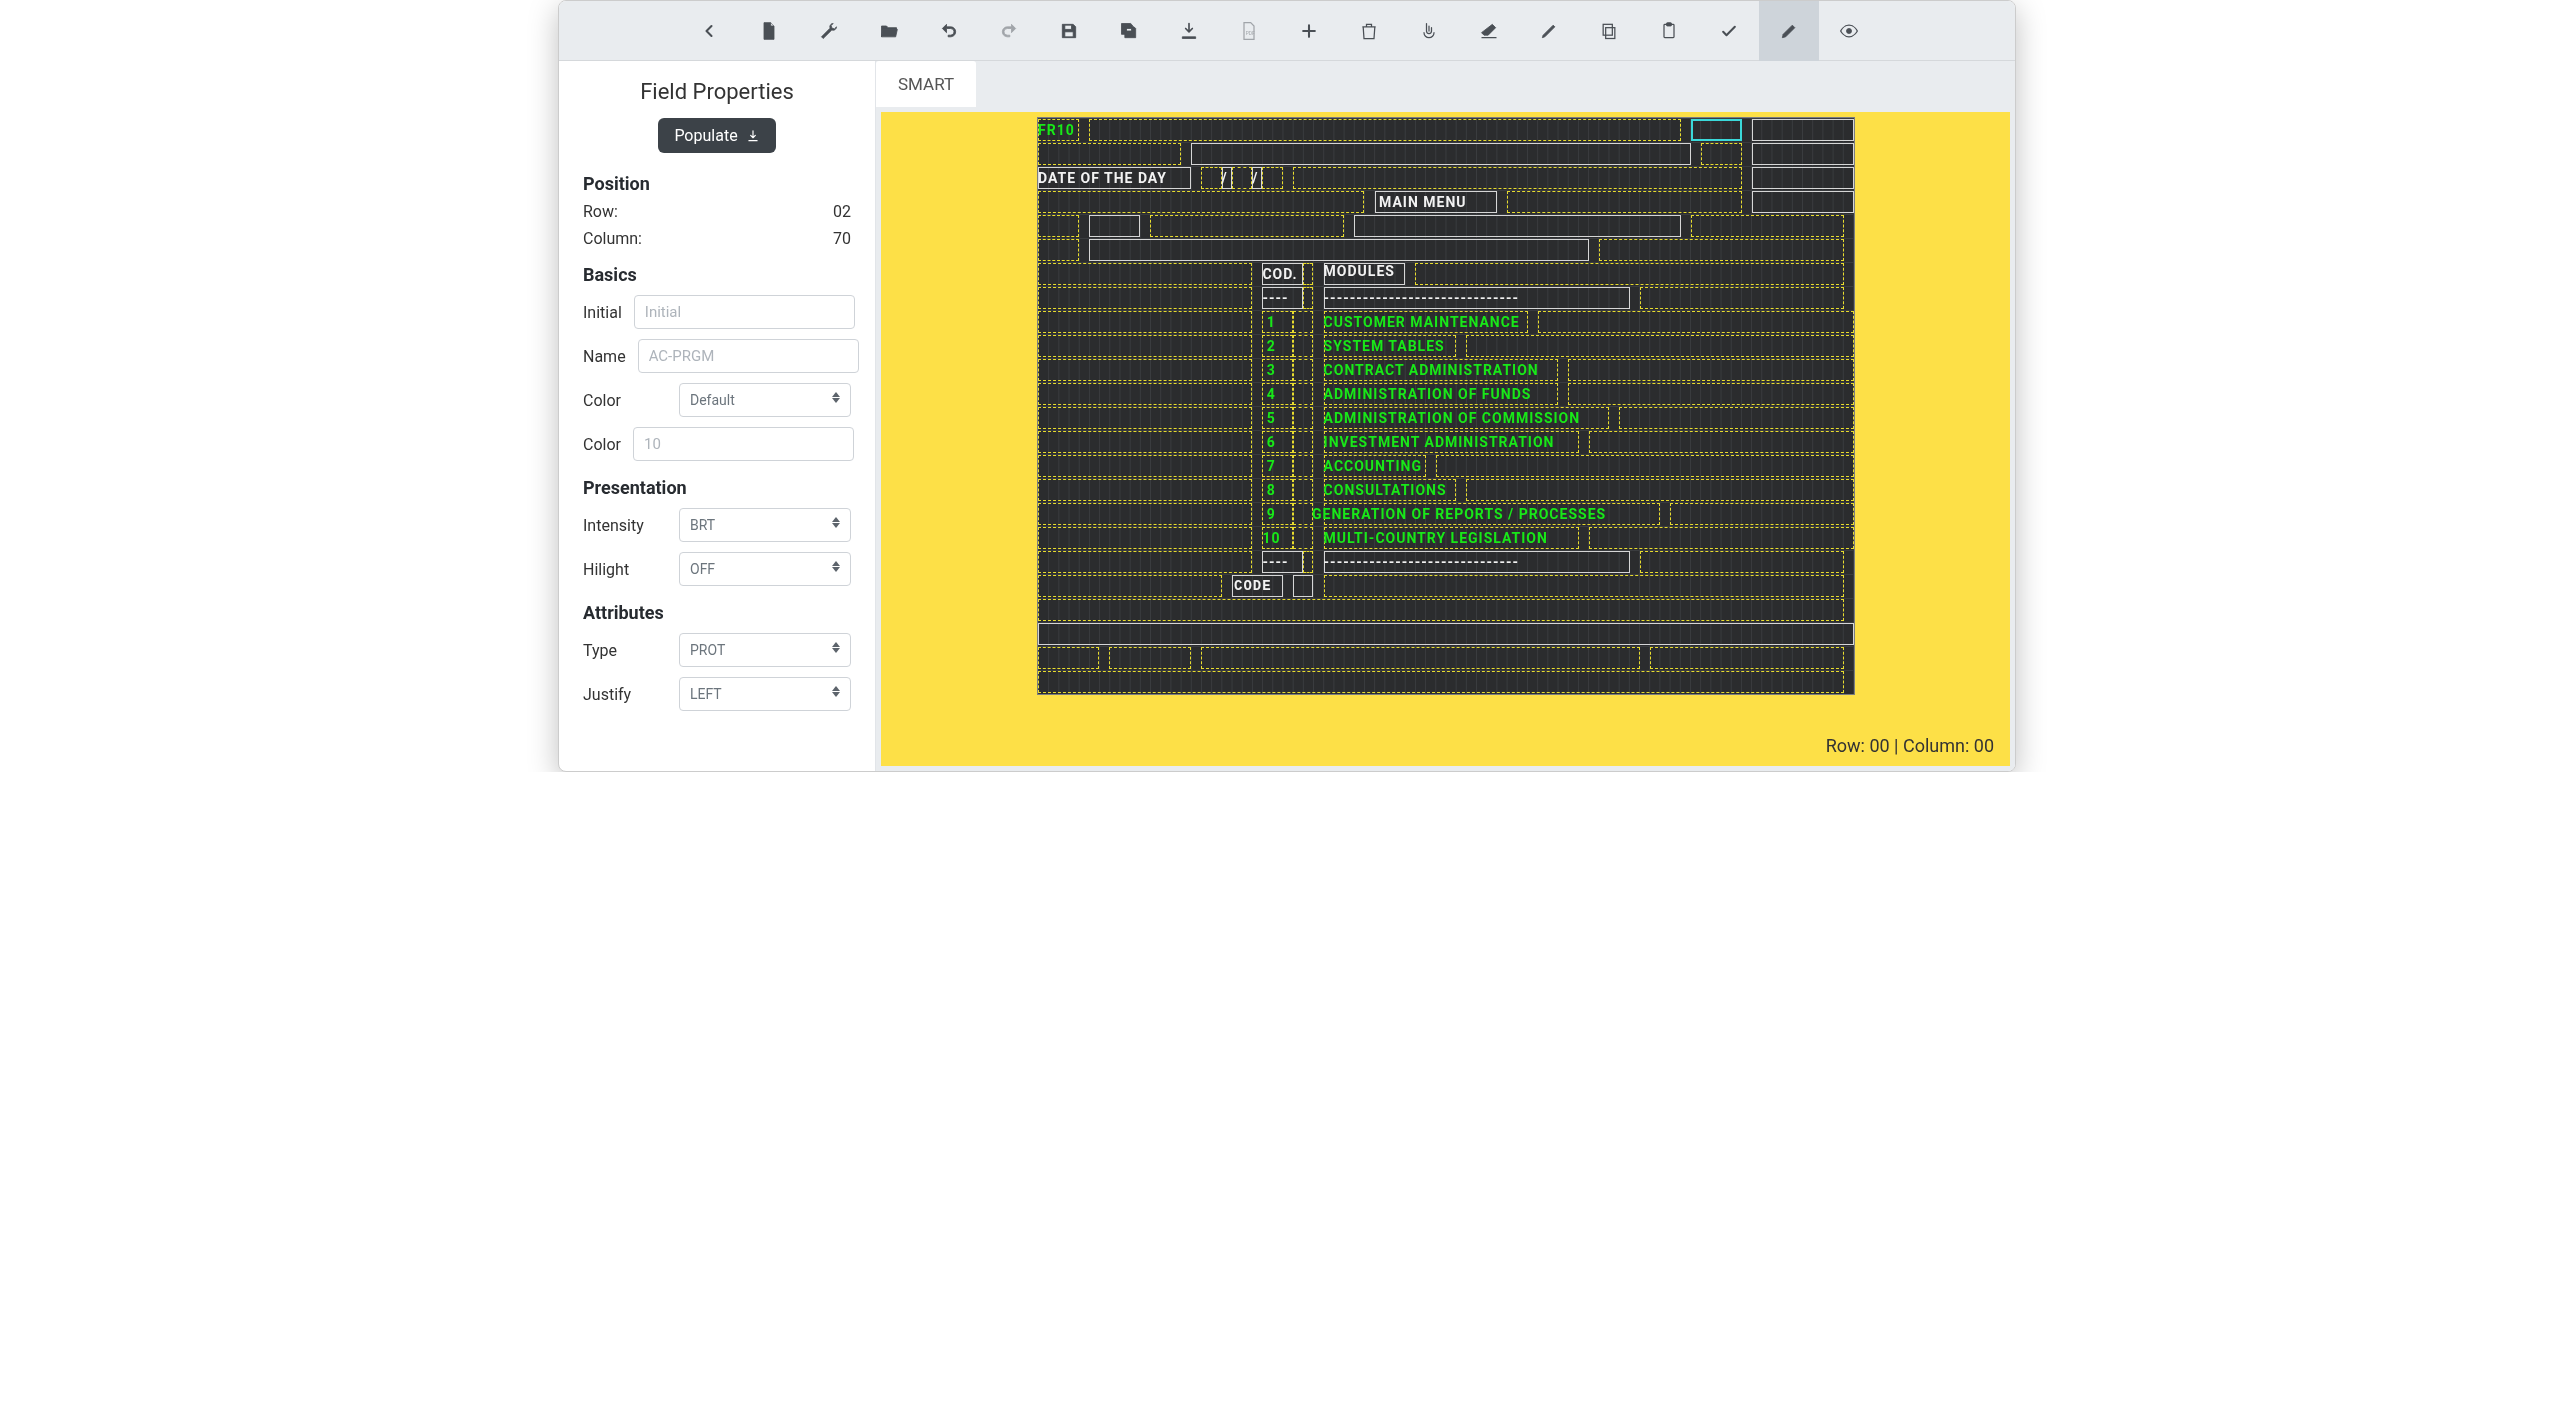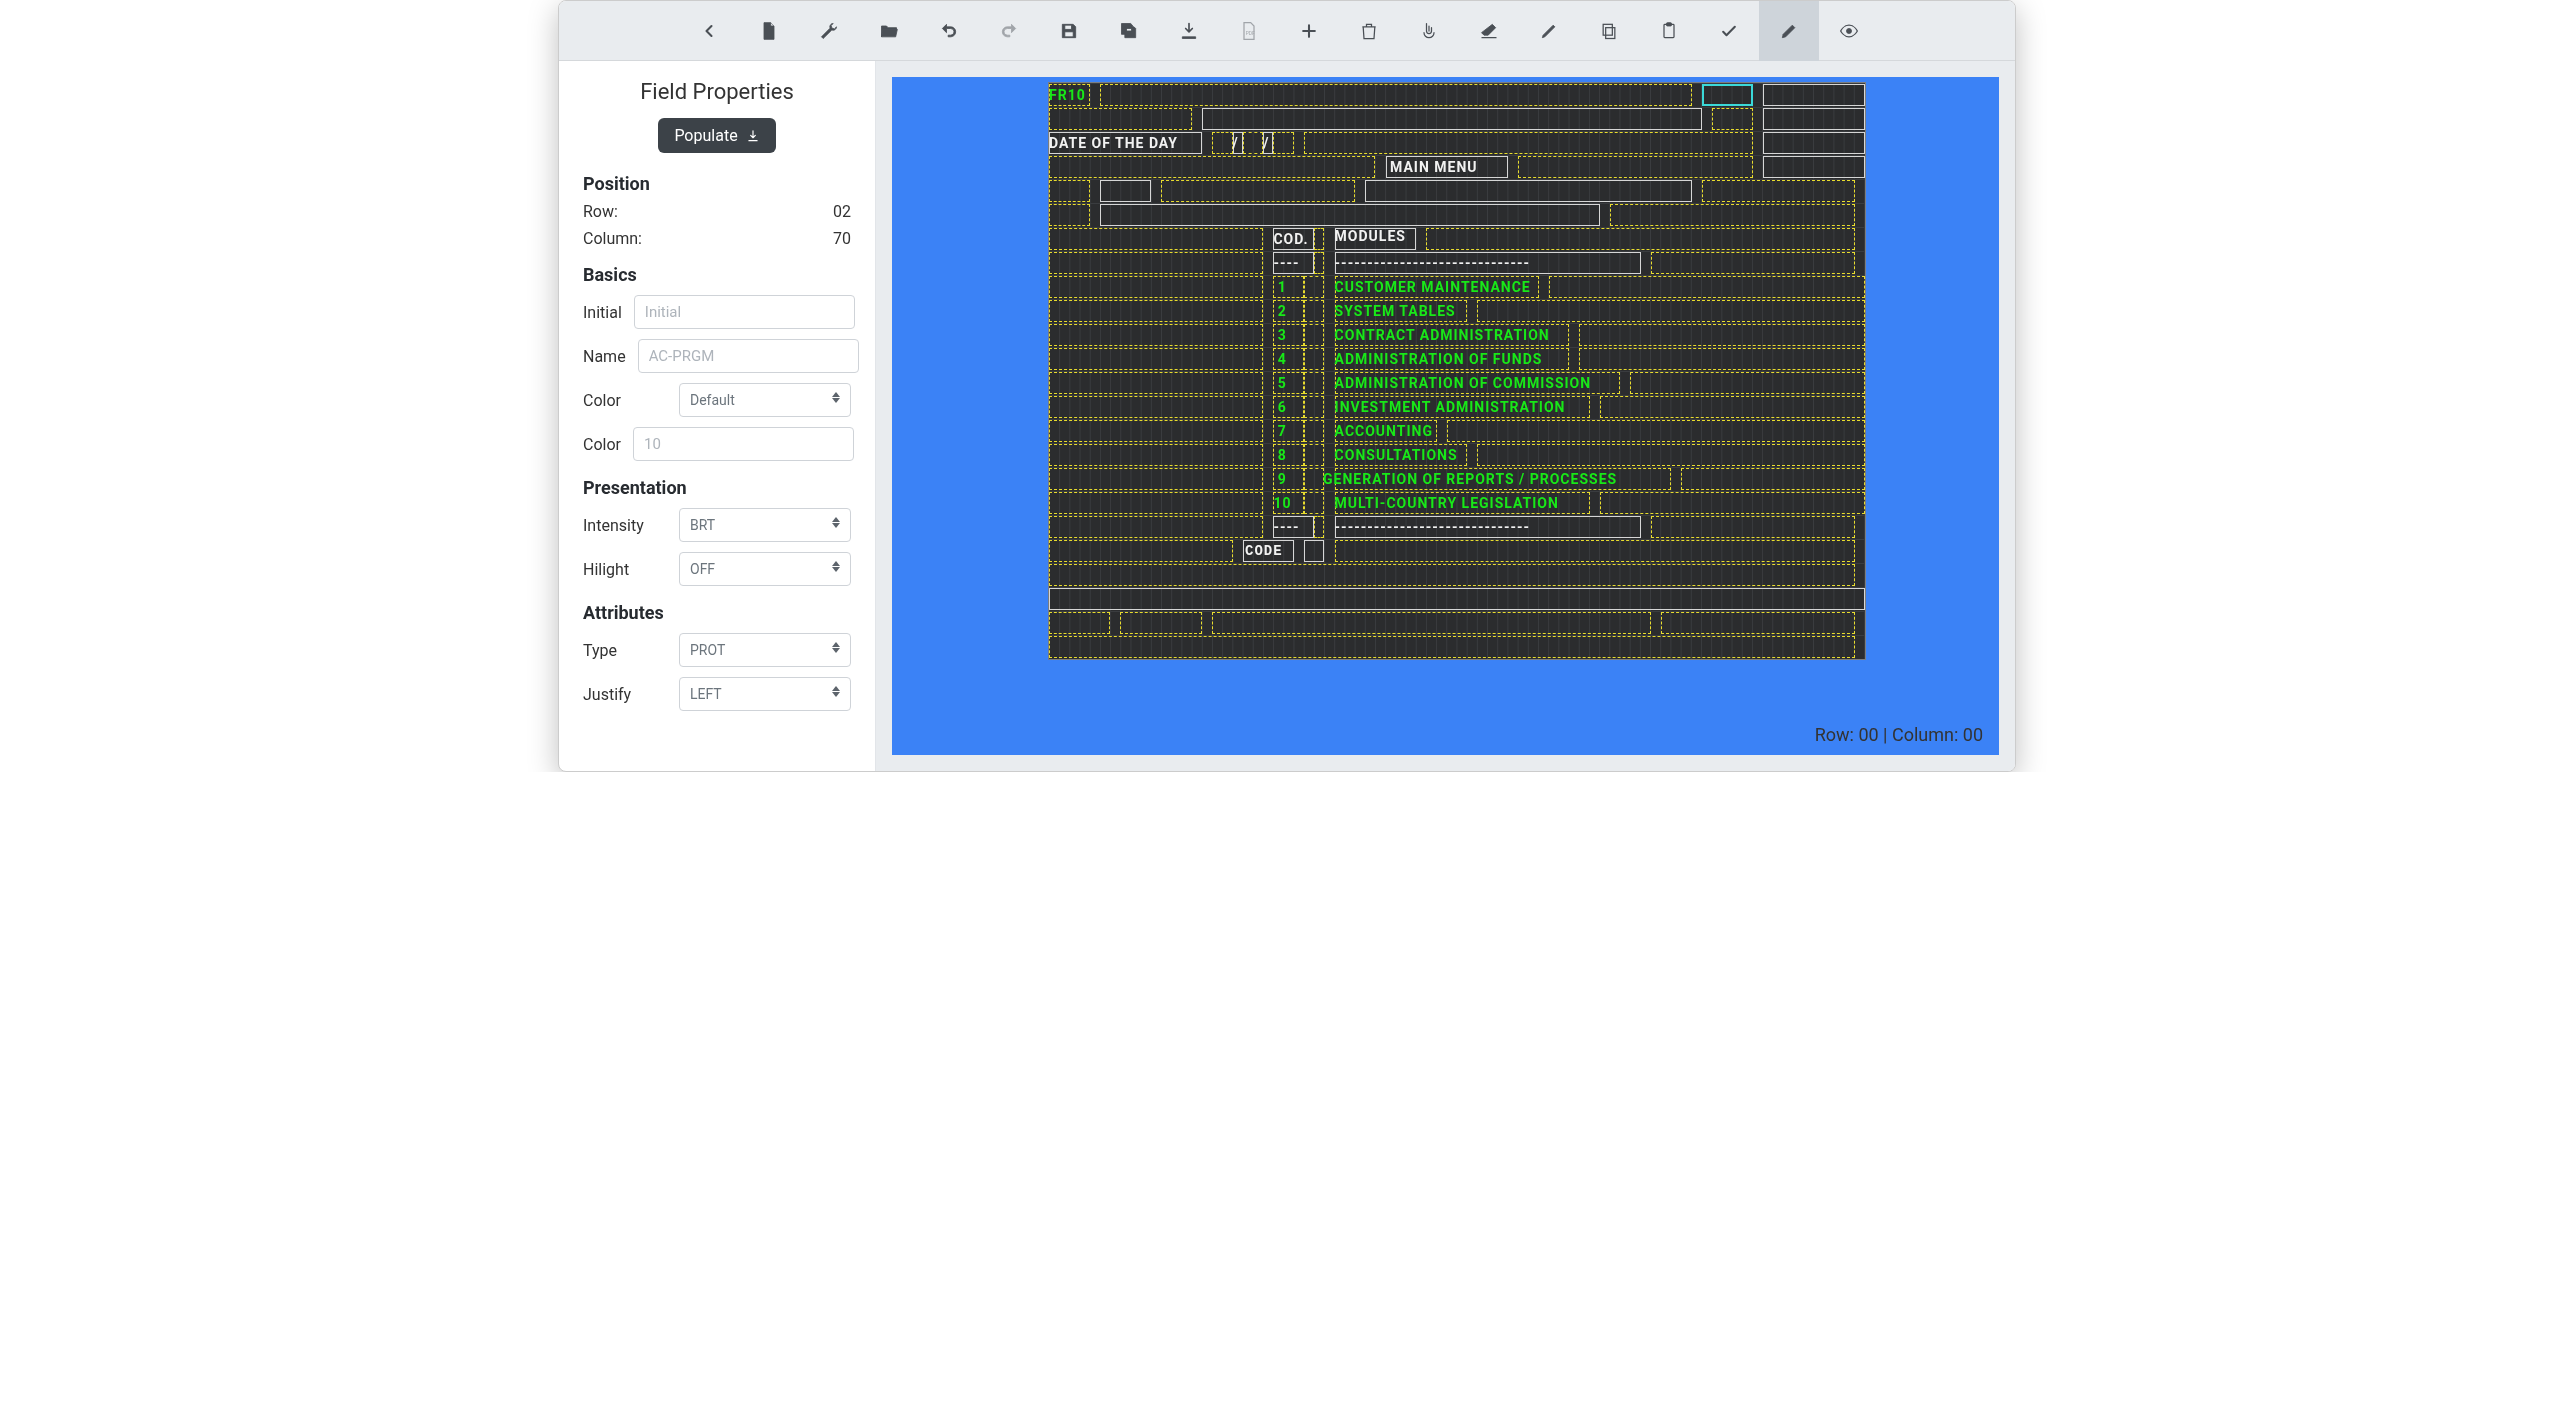--- a/index.html
+++ b/index.html
@@ -25,21 +25,21 @@
   .field .lbl{width:84px;color:#333;font-size:16px}
   .field input[type=text]{flex:1;height:34px;border:1px solid #cfd3d8;border-radius:4px;padding:0 10px;font-size:15px;color:#6c757d}
   .field input::placeholder{color:#aeb4bb}
   .field .select{flex:1;height:34px;border:1px solid #cfd3d8;border-radius:4px;padding:0 10px;font-size:14px;color:#6c757d;display:flex;align-items:center;justify-content:space-between;background:#fff}
   .caret{display:inline-block;border-left:4px solid transparent;border-right:4px solid transparent;border-top:5px solid #5d646c;margin-left:6px;position:relative}
   .caret::after{content:"";position:absolute;left:-4px;top:-11px;border-left:4px solid transparent;border-right:4px solid transparent;border-bottom:5px solid #5d646c}
   
   .main{flex:1;display:flex;flex-direction:column;background:#e9ecef}
   .tabbar{height:46px;background:#e9ecef;display:flex;align-items:flex-end}
   .tab{height:46px;padding:0 22px;display:flex;align-items:center;background:#fff;font-size:17px;color:#555;border-top-right-radius:3px;border-top-left-radius:3px}
-  .canvas-wrap{flex:1;background:#3b82f6;margin:16px;position:relative;overflow:hidden}
+  .canvas-wrap{flex:1;background:#fde047;margin:5px;position:relative;overflow:hidden}
   .status{position:absolute;right:16px;bottom:10px;font-size:18px;color:#333}
   
   .term{position:absolute;left:156px;top:5px;width:818px;height:578px;background:#1e1f21;font-family:"Courier New",monospace;font-weight:bold;color:#e8e8e8;padding:0;overflow:hidden;border:1px solid #7b7d80}
   
   .cells{position:absolute;inset:0;
     background-image:
       linear-gradient(to right,#3a3c3f 1px,transparent 1px),
       linear-gradient(to bottom,#3a3c3f 1px,transparent 1px);
     background-size:10.2px 24px;
     background-color:#2b2c2e}
@@ -243,20 +243,23 @@
       <div class="field">
           <span class="lbl">Justify</span>
           <div class="select">
             <span>LEFT</span>
             <span class="caret"></span>
           </div>
         </div>
     </div>
 
     <div class="main">
+      <div class="tabbar">
+        <div class="tab">SMART</div>
+      </div>
       <div class="canvas-wrap">
         <div class="term" id="term">
           <div class="cells"></div>
 
         <div class="box y" style="left: 0px; width: 40.8px; top: 1px;"></div>
             <div class="tt gr" style="left: 0px; top: 0px;">FR10</div>
             <div class="box y" style="left: 51px; width: 591.6px; top: 1px;"></div>
             <div class="box cyan" style="left: 652.8px; width: 51px; top: 1px;"></div>
             <div class="box w" style="left: 714px; width: 102px; top: 1px;"></div>
             <div class="box y" style="left: 0px; width: 142.8px; top: 25px;"></div>

